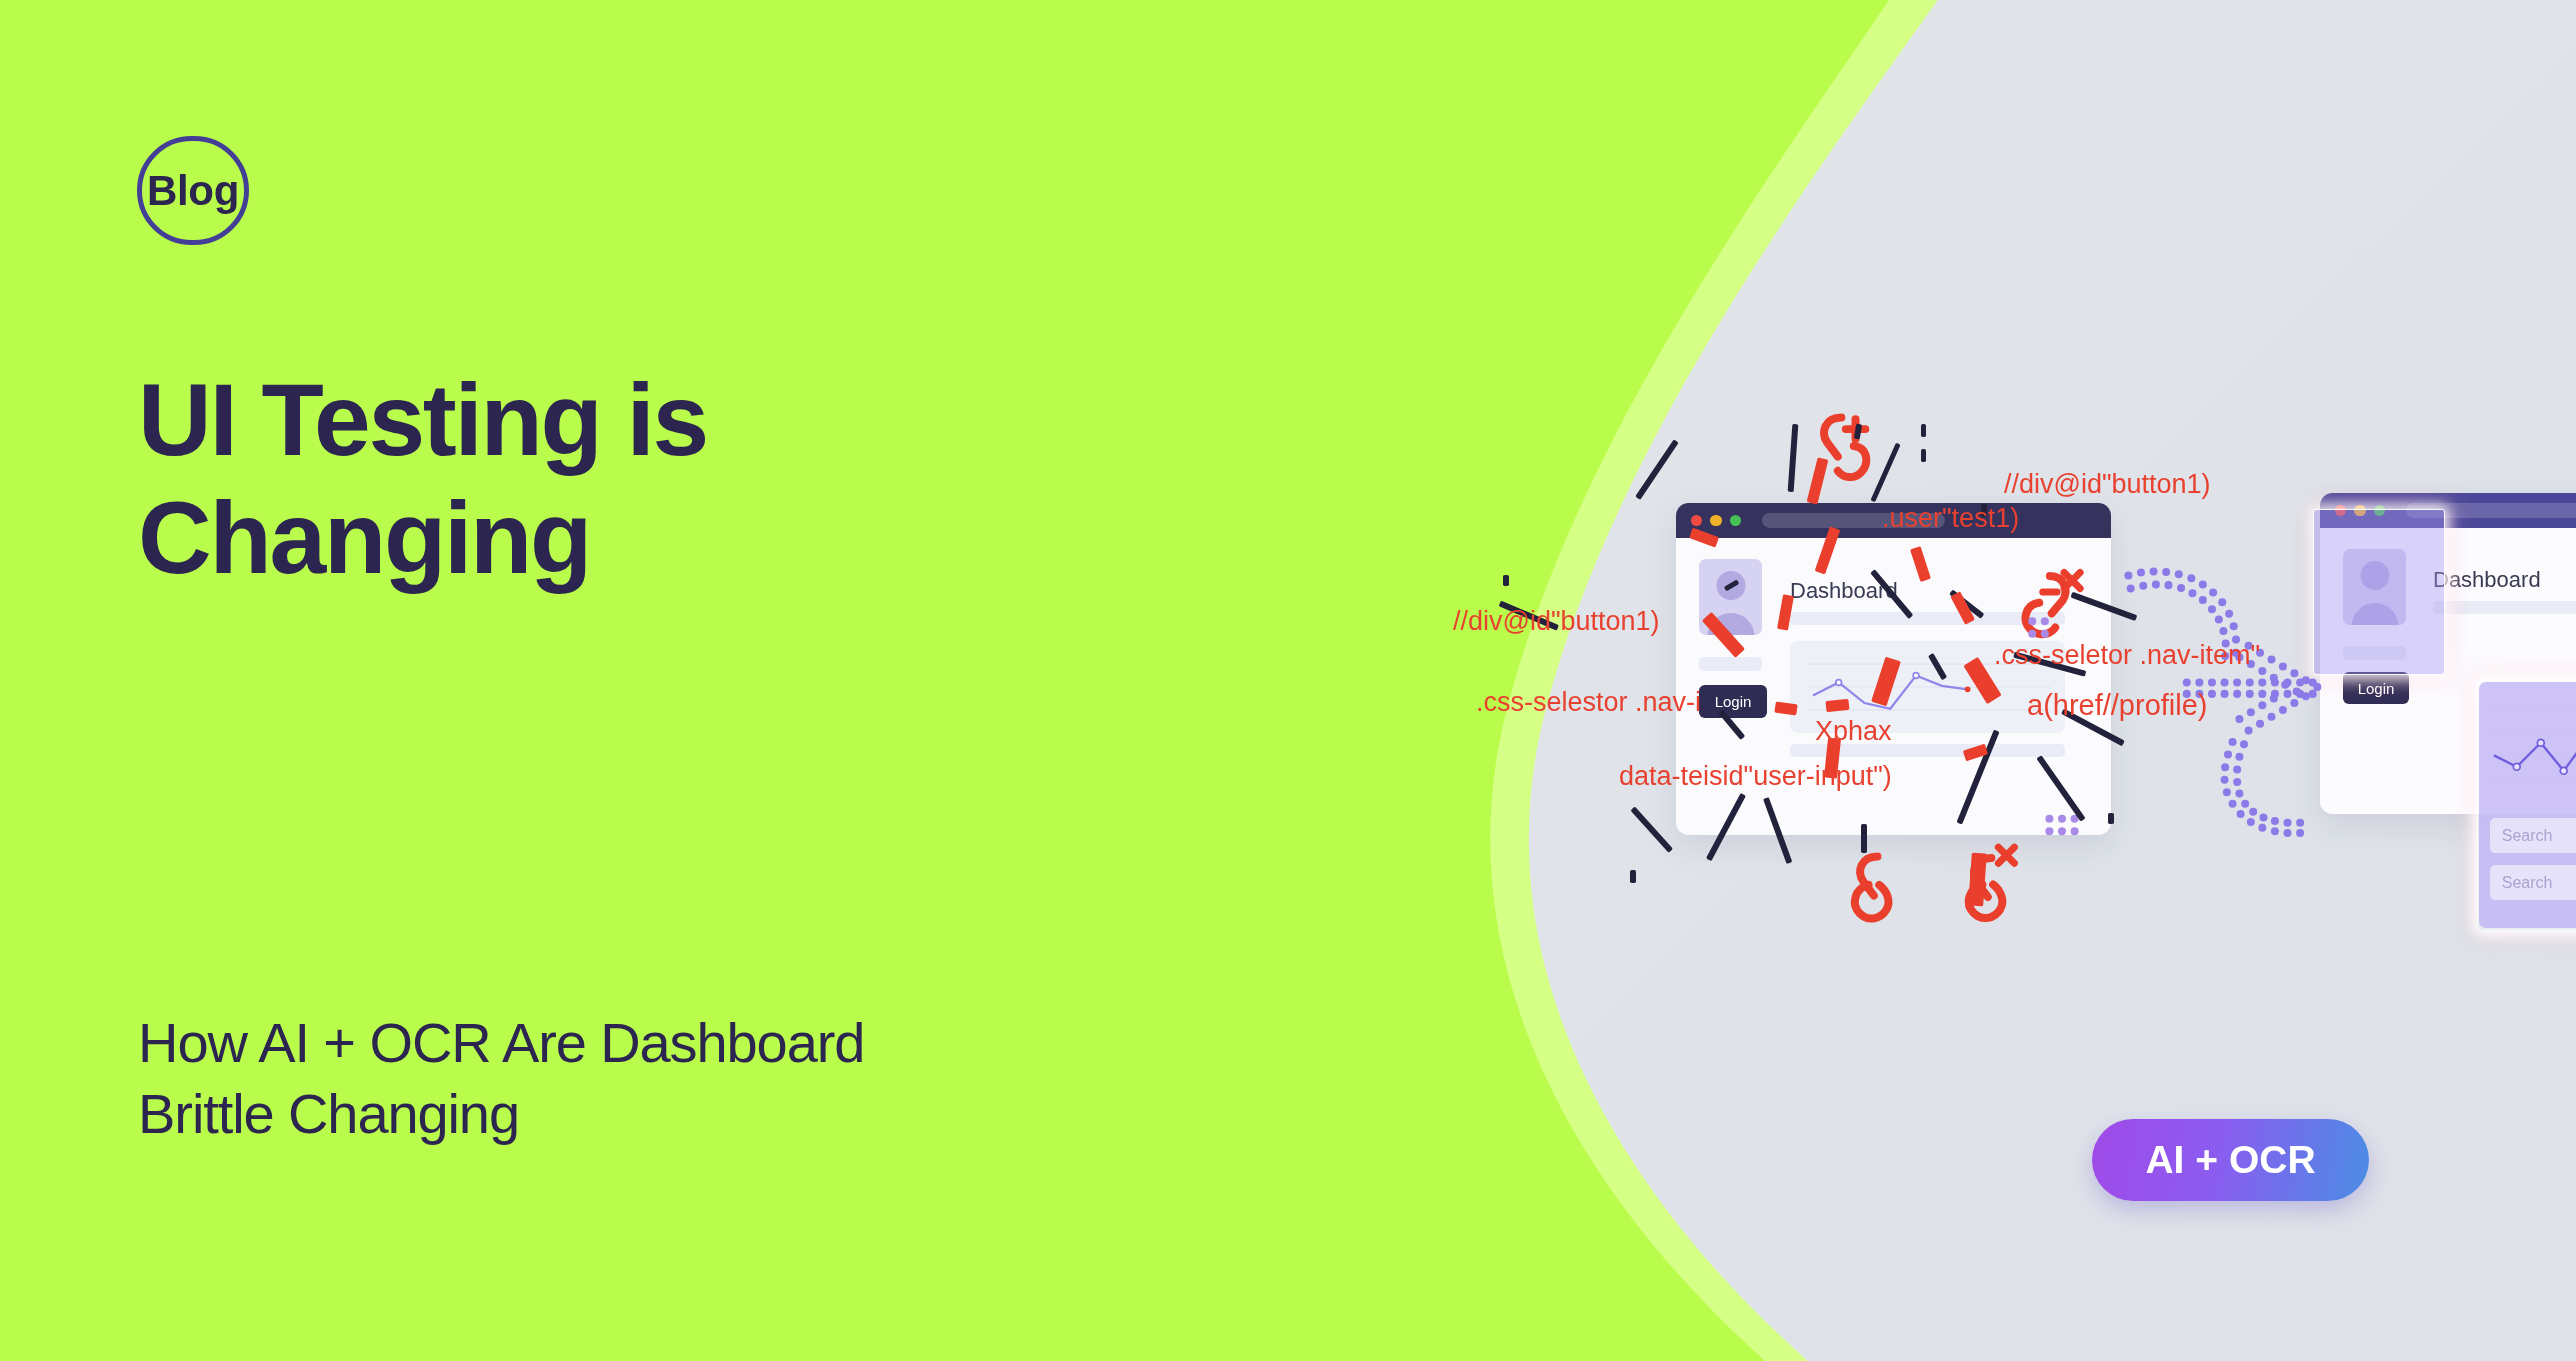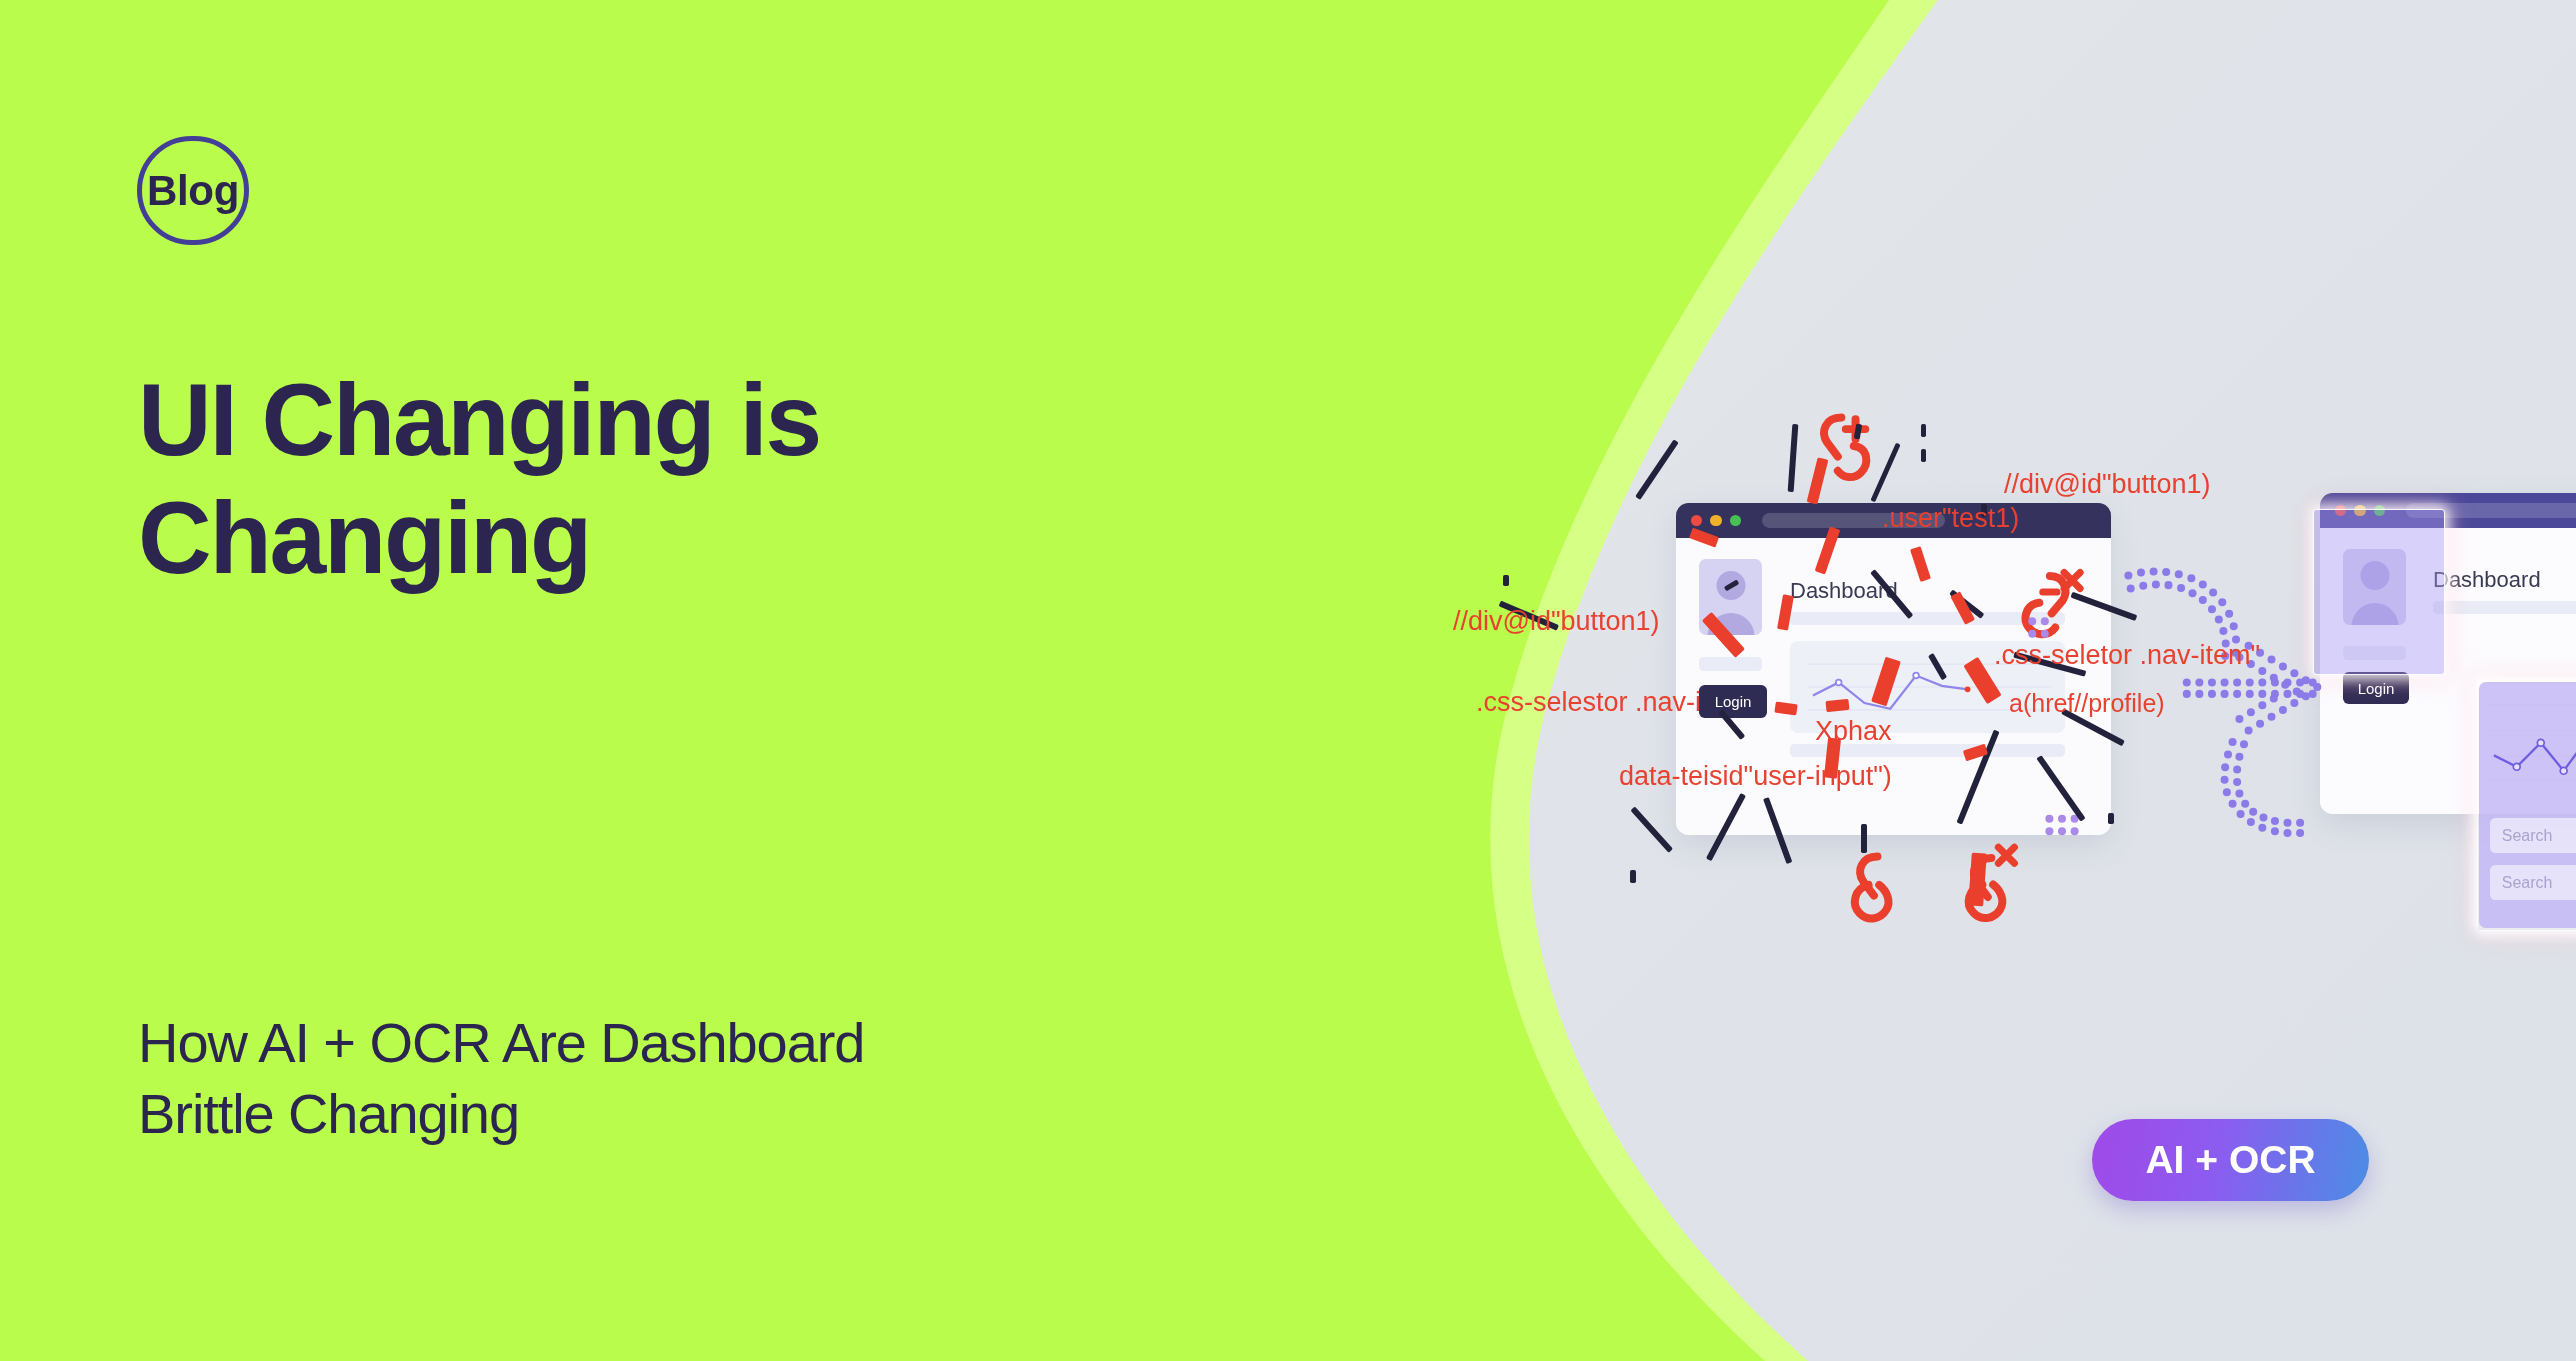--- a/index.html
+++ b/index.html
@@ -207,21 +207,21 @@
     </svg>
   </div>
 
   <div class="left-content">
 
     <div class="blog-badge">
       <span>Blog</span>
     </div>
 
     <h1 class="headline">
-      <span class="hl-line">UI Changing is</span>
+      <span class="hl-line">UI Testing is</span>
       <span class="hl-line">Changing</span>
     </h1>
 
     <h2 class="subhead">
       <span class="sh-line">How AI + OCR Are Dashboard</span>
       <span class="sh-line">Brittle Changing</span>
     </h2>
   </div>
 
   <div class="illustration">
@@ -325,21 +325,21 @@
         <path d="M20,42 C4,46 0,64 10,74 C20,84 34,80 40,70 C46,60 40,48 32,42" fill="none" stroke="#ea3f2d" stroke-width="9" stroke-linecap="round"></path>
         <path d="M38,0 L56,18 M56,0 L38,18" stroke="#ea3f2d" stroke-width="8" stroke-linecap="round"></path>
       </g>
     </svg>
 
     <div class="anno" style="left:630px; top:469px; font-size:27px;">//div@id"button1)</div>
     <div class="anno" style="left:508px; top:503px; font-size:27px;">.user"test1)</div>
     <div class="anno" style="left:79px; top:606px; font-size:27px;">//div@id"button1)</div>
     <div class="anno" style="left:620px; top:640px; font-size:27px;">.css-seletor .nav-item"</div>
     <div class="anno" style="left:102px; top:687px; font-size:27px;">.css-selestor .nav-i</div>
-    <div class="anno" style="left:635px; top:689px; font-size:25px;">a(href//profile)</div>
+    <div class="anno" style="left:653px; top:689px; font-size:29px;">a(href//profile)</div>
     <div class="anno" style="left:441px; top:716px; font-size:27px;">Xphax</div>
     <div class="anno" style="left:245px; top:761px; font-size:27px;">data-teisid"user-input")</div>
 
     <svg class="svg-layer" width="1202" height="1362" aria-hidden="true" style="z-index:7;" viewBox="0 0 2100 2379">
       <g fill="#8b7ae8">
 
         <circle cx="1318" cy="1005" r="7"></circle>
           <circle cx="1340" cy="1000" r="7"></circle>
           <circle cx="1362" cy="998" r="7"></circle>
         <circle cx="1384" cy="999" r="7"></circle>

